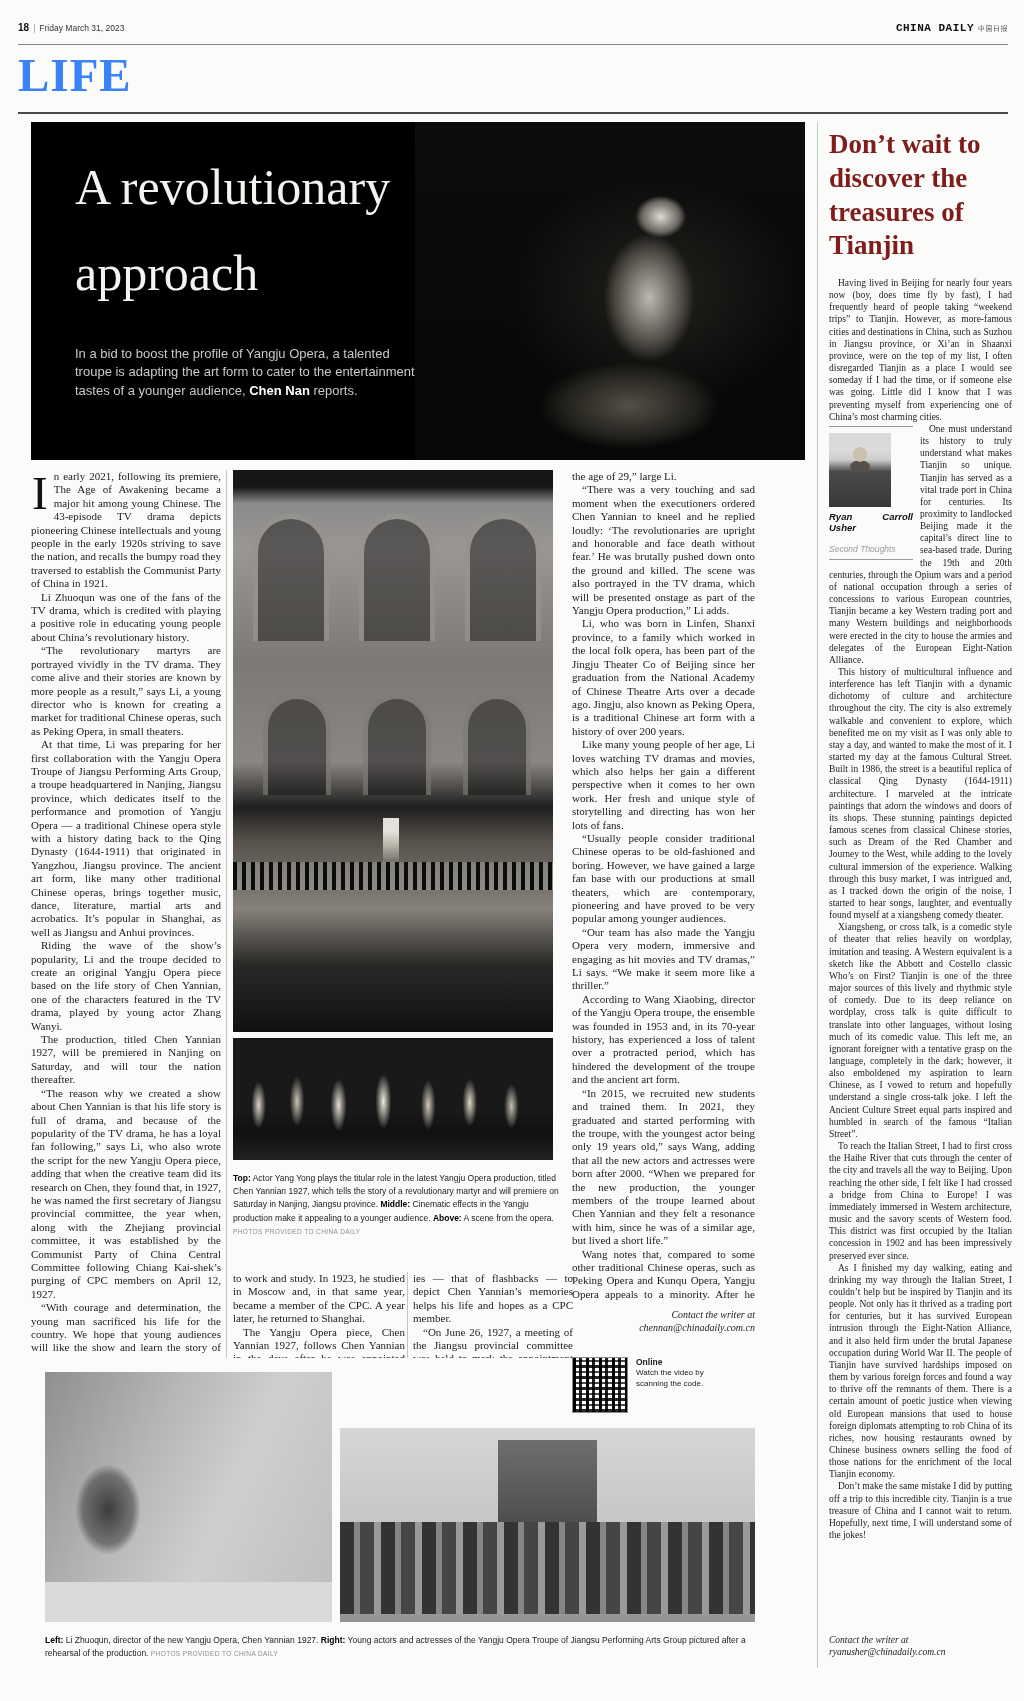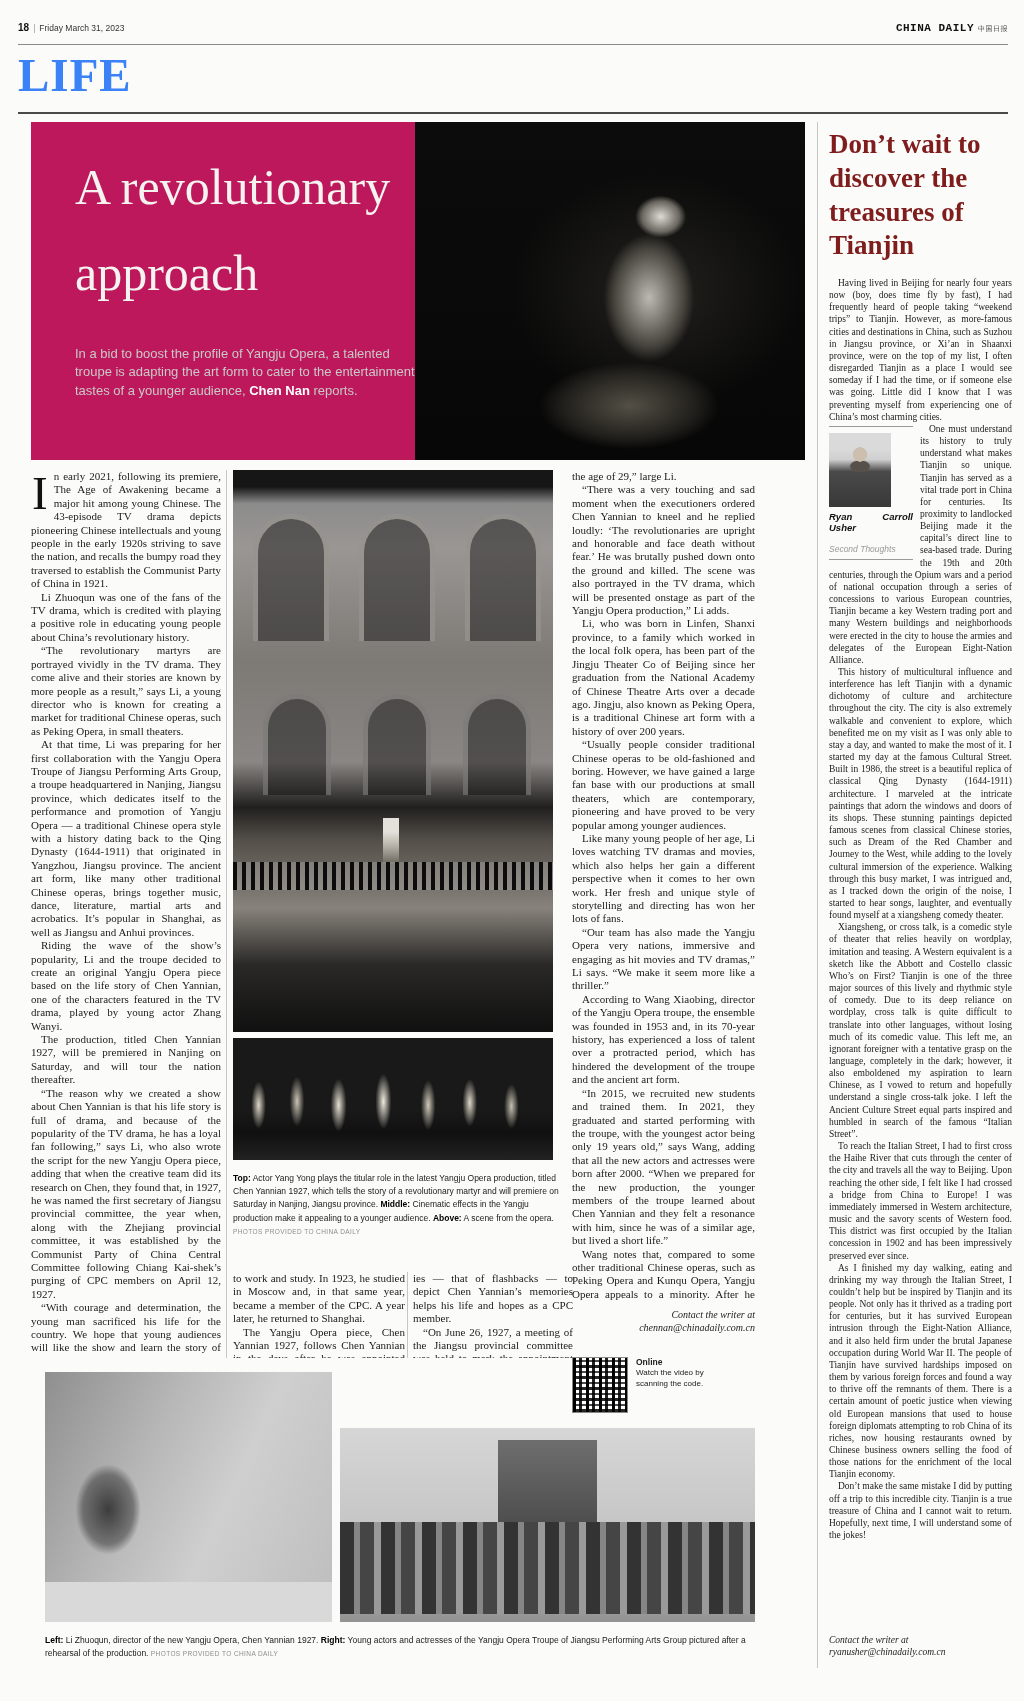--- a/index.html
+++ b/index.html
@@ -12,21 +12,21 @@
        font-family:"Liberation Sans",sans-serif;font-size:8.5px;color:#333;}
   .hdr .pg{font-weight:bold;font-size:10px;color:#111;}
   .hdr .sep{color:#999;margin:0 4px;}
   .brand{font-family:Liberation Mono, monospace;font-weight:bold;font-size:11px;letter-spacing:.5px;color:#111;}
   .brand-cn{font-size:7px;color:#444;margin-left:4px;font-weight:normal;}
   .rule1{top:44px;left:18px;right:16px;border-top:1px solid #8a8a8a;}
   .masthead{top:52px;left:18px;font-size:47px;font-weight:bold;letter-spacing:1px;color:#3b82f6;line-height:1;}
   .rule2{top:112px;left:18px;right:16px;border-top:2px solid #4a4a4a;}
 
   
-  .hero{top:122px;left:31px;width:774px;height:338px;background:#be185d;overflow:hidden;}
+  .hero{top:122px;left:31px;width:774px;height:338px;background:#000000;overflow:hidden;}
   .hero-headline{position:absolute;top:22px;left:44px;width:500px;color:#f4f3ef;
                  font-size:50px;line-height:1.72;font-weight:400;}
   .hero-stand{position:absolute;top:223px;left:44px;width:342px;color:#c9c9c7;
               font-family:"Liberation Sans",sans-serif;font-size:13px;line-height:1.42;}
   .hero-stand b{color:#fff;}
   .hero-photo{position:absolute;top:0;right:0;width:390px;height:100%;
     background:
       radial-gradient(ellipse 34px 28px at 63% 28%, rgba(232,230,224,.95), rgba(175,170,158,.55) 55%, transparent 75%),
       radial-gradient(ellipse 58px 82px at 60% 52%, rgba(214,211,203,.85), rgba(135,130,118,.4) 60%, transparent 78%),
       radial-gradient(ellipse 120px 58px at 55% 84%, rgba(145,138,120,.55), rgba(80,76,64,.35) 55%, transparent 75%),
@@ -163,23 +163,23 @@
       <p>The Yangju Opera piece, Chen Yannian 1927, follows Chen Yannian in the days after he was appointed secretary of the Jiangsu provincial committee. Li employed a method often used in mov-</p>
     </div>
   <div class="abs bodycol colB nf">
       <p>ies — that of flashbacks — to depict Chen Yannian’s memories helps his life and hopes as a CPC member.</p>
       <p>“On June 26, 1927, a meeting of the Jiangsu provincial committee was held to mark the appointment of Chen Yannian as its first secretary. That afternoon, he was arrested and, nine days later, he was killed by the enemy in Shanghai at</p>
     </div>
   <div class="abs bodycol col4 nf">
       <p>the age of 29,” large Li.</p>
       <p>“There was a very touching and sad moment when the executioners ordered Chen Yannian to kneel and he replied loudly: ‘The revolutionaries are upright and honorable and face death without fear.’ He was brutally pushed down onto the ground and killed. The scene was also portrayed in the TV drama, which will be presented onstage as part of the Yangju Opera production,” Li adds.</p>
       <p>Li, who was born in Linfen, Shanxi province, to a family which worked in the local folk opera, has been part of the Jingju Theater Co of Beijing since her graduation from the National Academy of Chinese Theatre Arts over a decade ago. Jingju, also known as Peking Opera, is a traditional Chinese art form with a history of over 200 years.</p>
+      <p>Like many young people of her age, Li loves watching TV dramas and movies, which also helps her gain a different perspective when it comes to her own work. Her fresh and unique style of storytelling and directing has won her lots of fans.</p>
       <p>“Usually people consider traditional Chinese operas to be old-fashioned and boring. However, we have gained a large fan base with our productions at small theaters, which are contemporary, pioneering and have proved to be very popular among younger audiences.</p>
-      <p>Like many young people of her age, Li loves watching TV dramas and movies, which also helps her gain a different perspective when it comes to her own work. Her fresh and unique style of storytelling and directing has won her lots of fans.</p>
-      <p>“Our team has also made the Yangju Opera very nations, immersive and engaging as hit movies and TV dramas,” Li says. “We make it seem more like a thriller.”</p>
+      <p>“Our team has also made the Yangju Opera very modern, immersive and engaging as hit movies and TV dramas,” Li says. “We make it seem more like a thriller.”</p>
       <p>According to Wang Xiaobing, director of the Yangju Opera troupe, the ensemble was founded in 1953 and, in its 70-year history, has experienced a loss of talent over a protracted period, which has hindered the development of the troupe and the ancient art form.</p>
       <p>“In 2015, we recruited new students and trained them. In 2021, they graduated and started performing with the troupe, with the youngest actor being only 19 years old,” says Wang, adding that all the new actors and actresses were born after 2000. “When we prepared for the new production, the younger members of the troupe learned about Chen Yannian and they felt a resonance with him, since he was of a similar age, but lived a short life.”</p>
       <p>Wang notes that, compared to some other traditional Chinese operas, such as Peking Opera and Kunqu Opera, Yangju Opera appeals to a minority. After he became the head of the troupe in 2020, the vision has been to revive the ancient art form and expand its fan base.</p>
       <p>In 2023, the troupe announced four new productions, including Chen Yannian 1927, all with the aim of attracting a younger audience.</p>
     </div>
   <div class="abs contact-main">Contact the writer at chennan@chinadaily.com.cn</div>
 
   <div class="abs photo-top">
     <div class="arch a1"></div>
     <div class="arch a2"></div>

